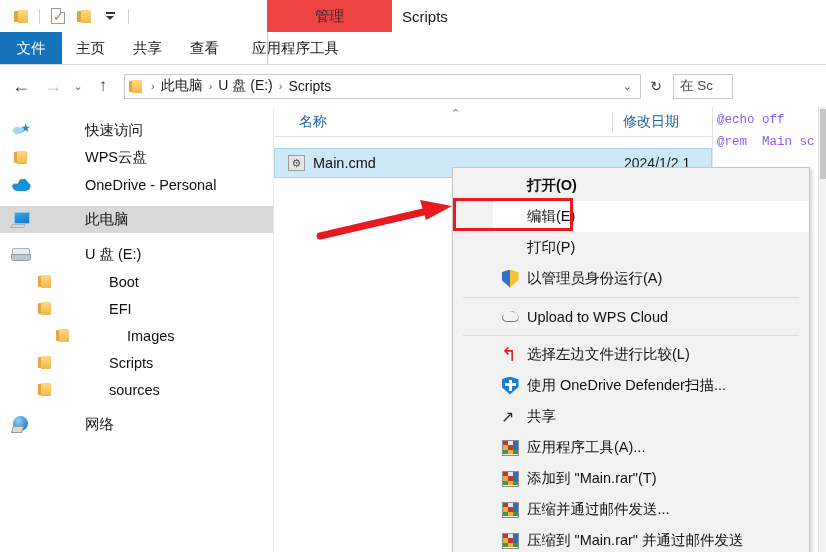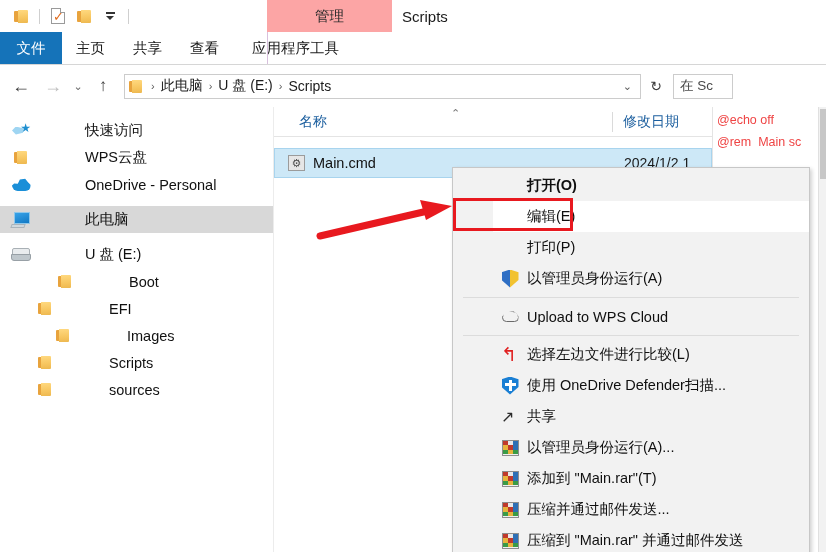--- a/index.html
+++ b/index.html
@@ -65,21 +65,21 @@
     border-top: 4px solid #333;
   }
   .qat-dd {
     display: flex; flex-direction: column; align-items: center; gap: 2px;
   }
   .qat-dd .bar { width: 9px; height: 1.5px; background: #333; }
 
   .ribbon-ctx {
     position: absolute; left: 267px; top: 0;
     width: 125px; height: 32px;
-    background: #fca5a5;
+    background: #ef4444;
     display: flex; align-items: center; justify-content: center;
   }
   .ribbon-ctx-label {
     font-size: 14.5px; color: #2b2b2b;
   }
   .win-title {
     position: absolute; left: 402px; top: 0; height: 32px;
     display: flex; align-items: center;
     font-size: 15px; color: #1a1a1a;
   }
@@ -330,24 +330,24 @@
   
   .previewpane {
     position: absolute; left: 712px; top: 0;
     width: 114px; height: 445px;
     background: #ffffff;
     border-left: 1px solid #e4e4e4;
     overflow: hidden;
   }
   .preview-text {
     padding: 4px 0 0 4px;
-    font-family: Liberation Sans, sans-serif;
+    font-family: Liberation Mono, monospace;
     font-size: 12.5px;
     line-height: 18px;
-    color: #ef4444;
+    color: #8b5cf6;
     white-space: pre;
   }
   .preview-scroll {
     position: absolute; right: 0; top: 0;
     width: 8px; height: 445px;
     background: #f2f2f2;
     border-left: 1px solid #e0e0e0;
   }
   .preview-scroll .thumb {
     position: absolute; left: 1px; top: 2px;
@@ -576,21 +576,21 @@
       <div class="nav-item" style="padding-left:10px; margin-top:8px">
         <span class="nav-icon">
           <span class="ico-drive">
               <span class="top"></span>
               <span class="bot"></span>
             </span>
         </span>
         <span class="nav-label">U 盘 (E:)</span>
       </div>
 
-      <div class="nav-item" style="padding-left:54px">
+      <div class="nav-item" style="padding-left:34px">
         <span class="nav-icon">
           <span class="folder-ico-sm"></span>
         </span>
         <span class="nav-label">Boot</span>
       </div>
 
       <div class="nav-item" style="padding-left:34px">
         <span class="nav-icon">
           <span class="folder-ico-sm"></span>
         </span>
@@ -611,20 +611,29 @@
         <span class="nav-label">Scripts</span>
       </div>
 
       <div class="nav-item" style="padding-left:34px">
         <span class="nav-icon">
           <span class="folder-ico-sm"></span>
         </span>
         <span class="nav-label">sources</span>
       </div>
 
+      <div class="nav-item" style="padding-left:10px; margin-top:8px">
+        <span class="nav-icon">
+          <span class="ico-net">
+              <span class="globe"></span>
+              <span class="card"></span>
+            </span>
+        </span>
+        <span class="nav-label">网络</span>
+      </div>
     </div>
     <div class="navpane-sep"></div>
 
     <div class="listpane">
       <div class="colheader">
         <span class="col-name">名称</span>
         <span class="col-sortmark">⌃</span>
         <span class="col-divider"></span>
         <span class="col-date">修改日期</span>
       </div>
@@ -718,21 +727,21 @@
             <i style="background:#e8e8e8"></i>
             <i style="background:#2d6fb5"></i>
           <i style="background:#e8b33c"></i>
             <i style="background:#c0392b"></i>
             <i style="background:#2d6fb5"></i>
           <i style="background:#3a9b46"></i>
             <i style="background:#e8b33c"></i>
             <i style="background:#3a9b46"></i>
         </span>
       </span>
-      <span class="mi-label">以管理员身份运行(A)...</span>
+      <span class="mi-label">应用程序工具(A)...</span>
     </div>
 
     <div class="mi">
       <span class="mi-ico">
         <span class="ico-rar">
           <i style="background:#c0392b"></i>
             <i style="background:#e8e8e8"></i>
             <i style="background:#2d6fb5"></i>
           <i style="background:#e8b33c"></i>
             <i style="background:#c0392b"></i>

